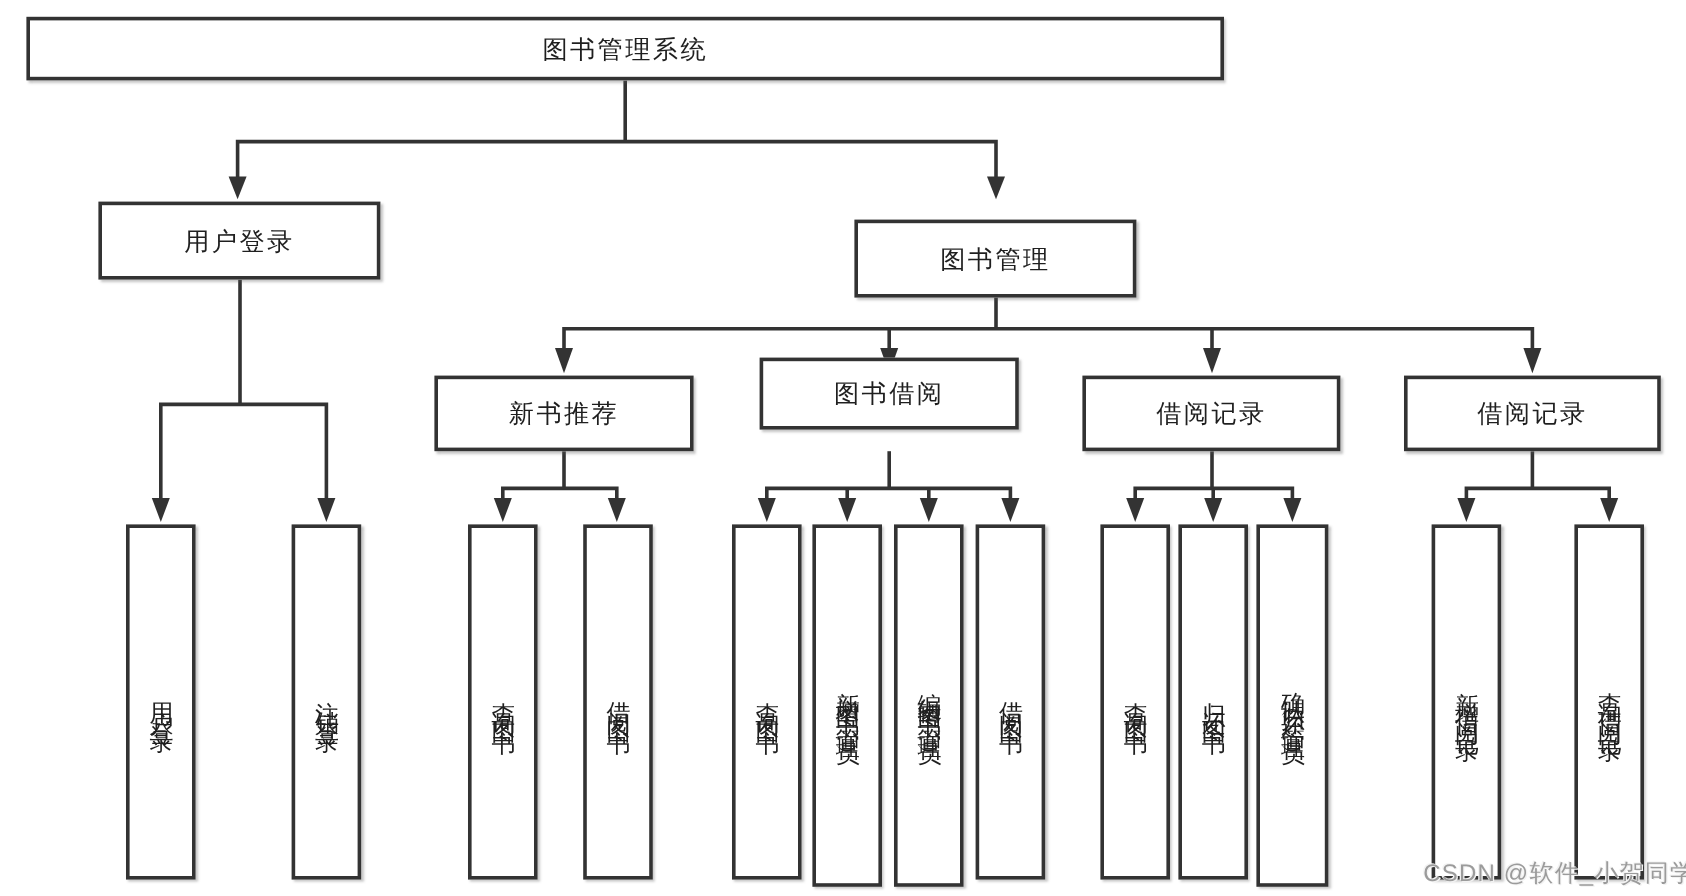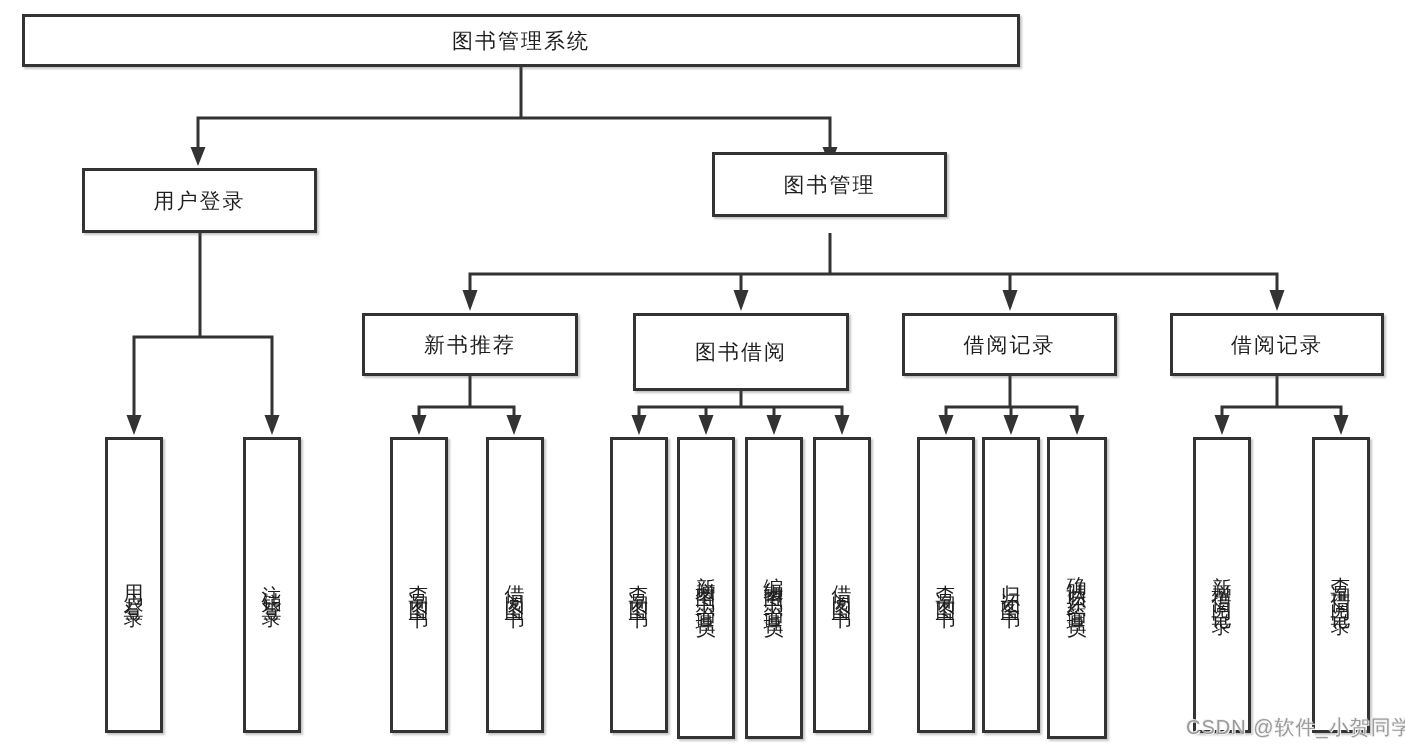--- a/index.html
+++ b/index.html
@@ -118,28 +118,28 @@
     </g>
   </svg>
 
   <div class="node hbox" style="left:22px; top:14px; width:998px; height:53px;">
     <span>图书管理系统</span>
   </div>
 
   <div class="node hbox" style="left:82px; top:168px; width:235px; height:65px;">
     <span>用户登录</span>
   </div>
-  <div class="node hbox" style="left:712px; top:152px; width:235px; height:65px;">
+  <div class="node hbox" style="left:712px; top:183px; width:235px; height:65px;">
     <span>图书管理</span>
   </div>
 
   <div class="node hbox" style="left:362px; top:313px; width:216px; height:63px;">
     <span>新书推荐</span>
   </div>
-  <div class="node hbox" style="left:633px; top:313px; width:216px; height:78px;">
+  <div class="node hbox" style="left:633px; top:298px; width:216px; height:60px;">
     <span>图书借阅</span>
   </div>
   <div class="node hbox" style="left:902px; top:313px; width:215px; height:63px;">
     <span>借阅记录</span>
   </div>
   <div class="node hbox" style="left:1170px; top:313px; width:214px; height:63px;">
     <span>借阅记录</span>
   </div>
 
   <div class="node vbox" style="left:105px; top:437px; width:58px; height:296px;">

